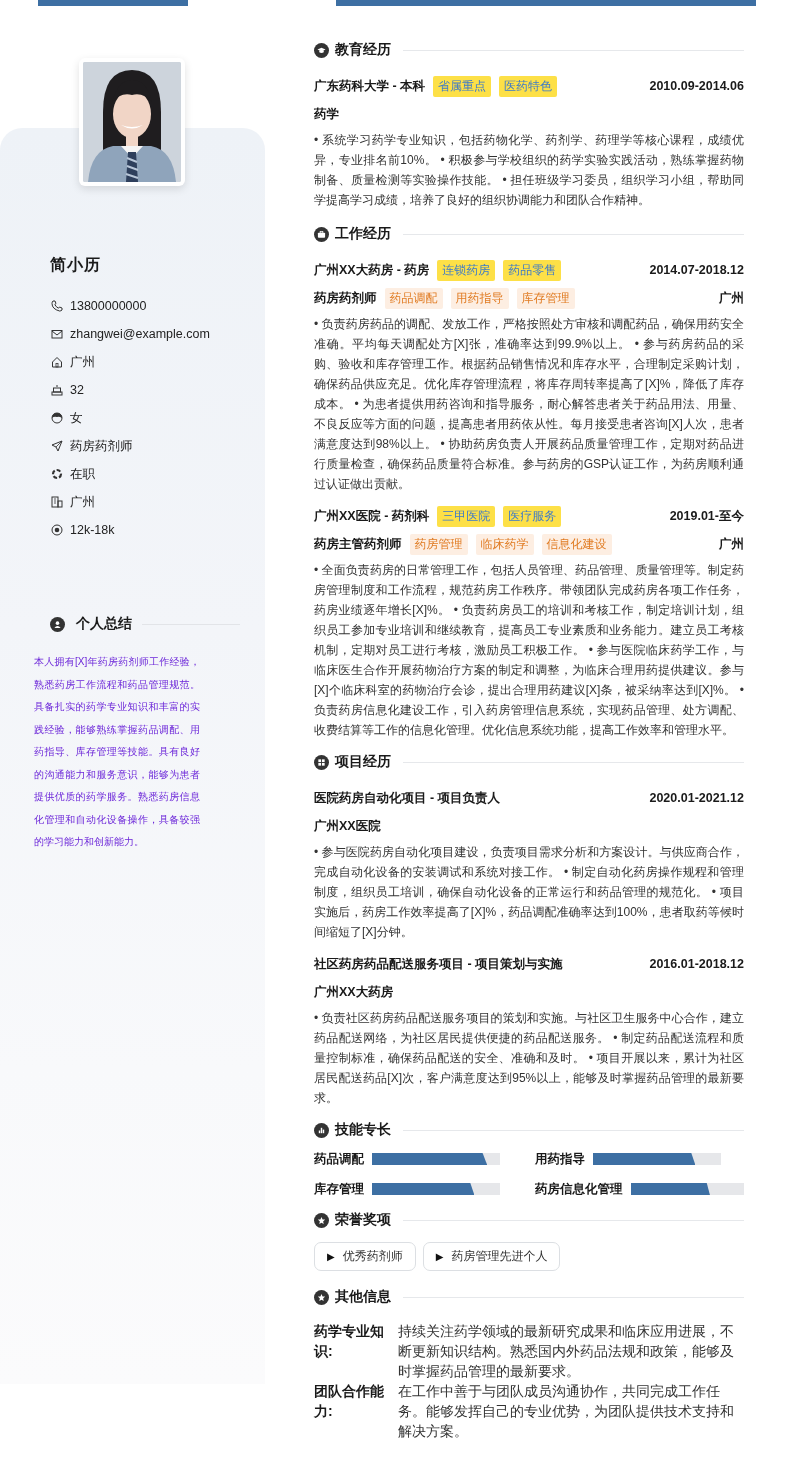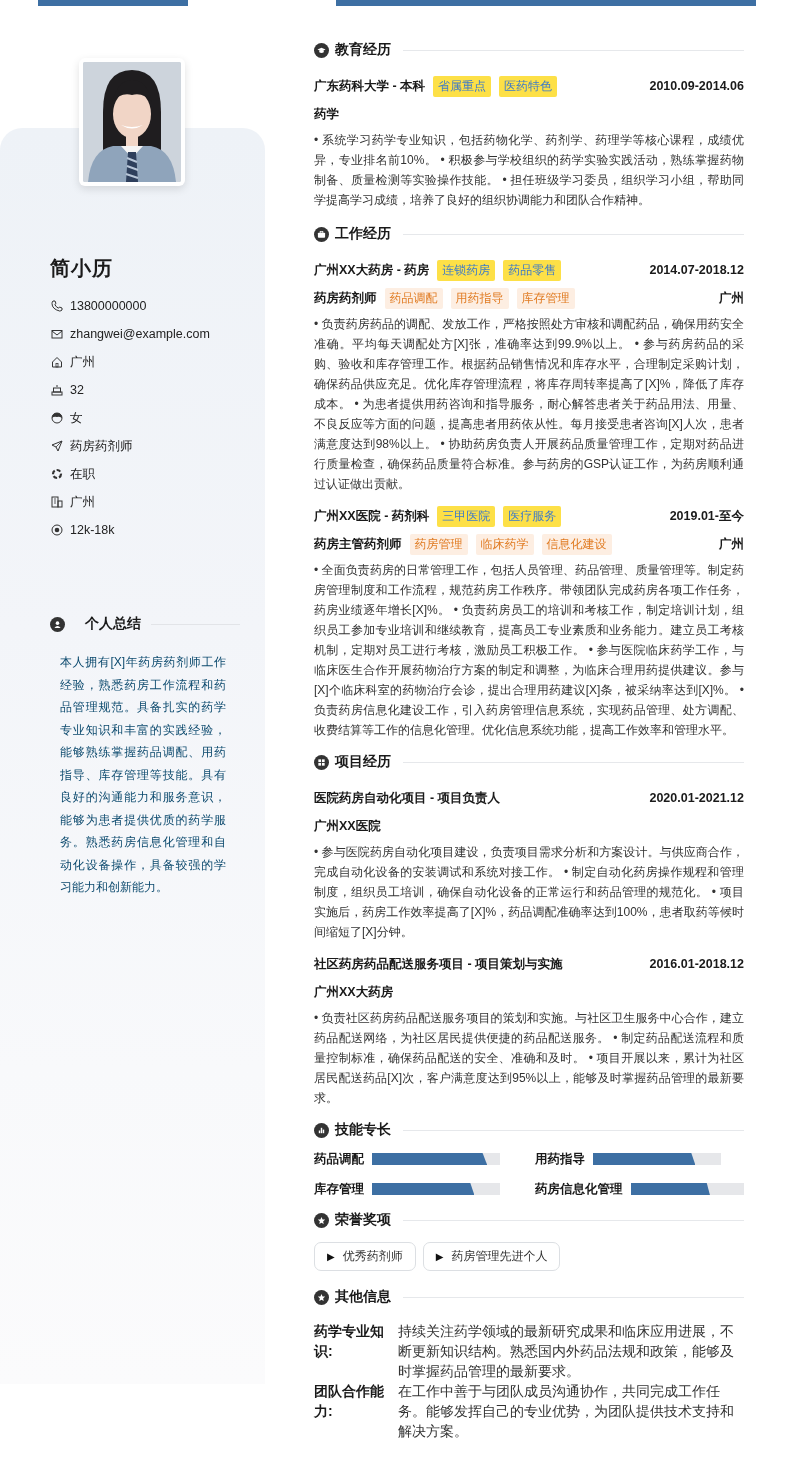--- a/index.html
+++ b/index.html
@@ -18,30 +18,30 @@
       position: absolute; left: 79px; top: 58px; width: 106px; height: 128px;
       background: #fff; border-radius: 6px; padding: 4px;
       box-shadow: 0 3px 8px rgba(0,0,0,0.12);
     }
     .photo {
       width: 98px; height: 120px; border-radius: 2px; overflow: hidden;
       background: linear-gradient(#cfd6dd, #c2cad3); position: relative;
     }
     .photo svg { width: 100%; height: 100%; display: block; }
 
-    .name { position: absolute; left: 50px; top: 255px; font-size: 20px; font-weight: bold; color: #1a1a1a; letter-spacing: 1px; }
+    .name { position: absolute; left: 50px; top: 255px; font-size: 16px; font-weight: bold; color: #1a1a1a; letter-spacing: 1px; }
     .info-list { position: absolute; left: 50px; top: 292px; list-style: none; }
     .info-item { height: 28px; display: flex; align-items: center; font-size: 12.5px; color: #222; }
     .info-icon { width: 13px; height: 13px; margin-right: 7px; display: inline-flex; align-items: center; justify-content: center; color: #333; }
     .info-icon svg { width: 12px; height: 12px; }
 
     .summary-title { position: absolute; left: 50px; top: 615px; display: flex; align-items: center; width: 200px; }
-    .summary-title .t { font-size: 14px; font-weight: bold; margin-left: 20px; color: #1a1a1a; }
+    .summary-title .t { font-size: 14px; font-weight: bold; margin-left: 11px; color: #1a1a1a; }
     .summary-title .line { flex: 1; height: 1px; background: #e2e4e8; margin-left: 10px; margin-right: 10px; }
-    .summary-text { position: absolute; left: 60px; top: 651px; width: 166px; font-size: 12px; line-height: 22.5px; color: #0c4a6e; text-align: justify; }
+    .summary-text { position: absolute; left: 34px; top: 651px; width: 166px; font-size: 10px; line-height: 22.5px; color: #6d28d9; text-align: justify; }
 
     .main { position: absolute; left: 314px; top: 36px; width: 430px; }
     .sec-head { display: flex; align-items: center; height: 28px; }
     .sec-icon { width: 15px; height: 15px; border-radius: 50%; background: #333; display: inline-flex; align-items: center; justify-content: center; }
     .sec-icon svg { width: 9px; height: 9px; }
     .sec-title { font-size: 14px; font-weight: bold; margin-left: 6px; color: #1a1a1a; }
     .sec-line { flex: 1; height: 1px; background: #e6e8eb; margin-left: 12px; }
 
     .row { display: flex; align-items: center; justify-content: space-between; height: 28px; }
     .row-left { display: flex; align-items: center; }

